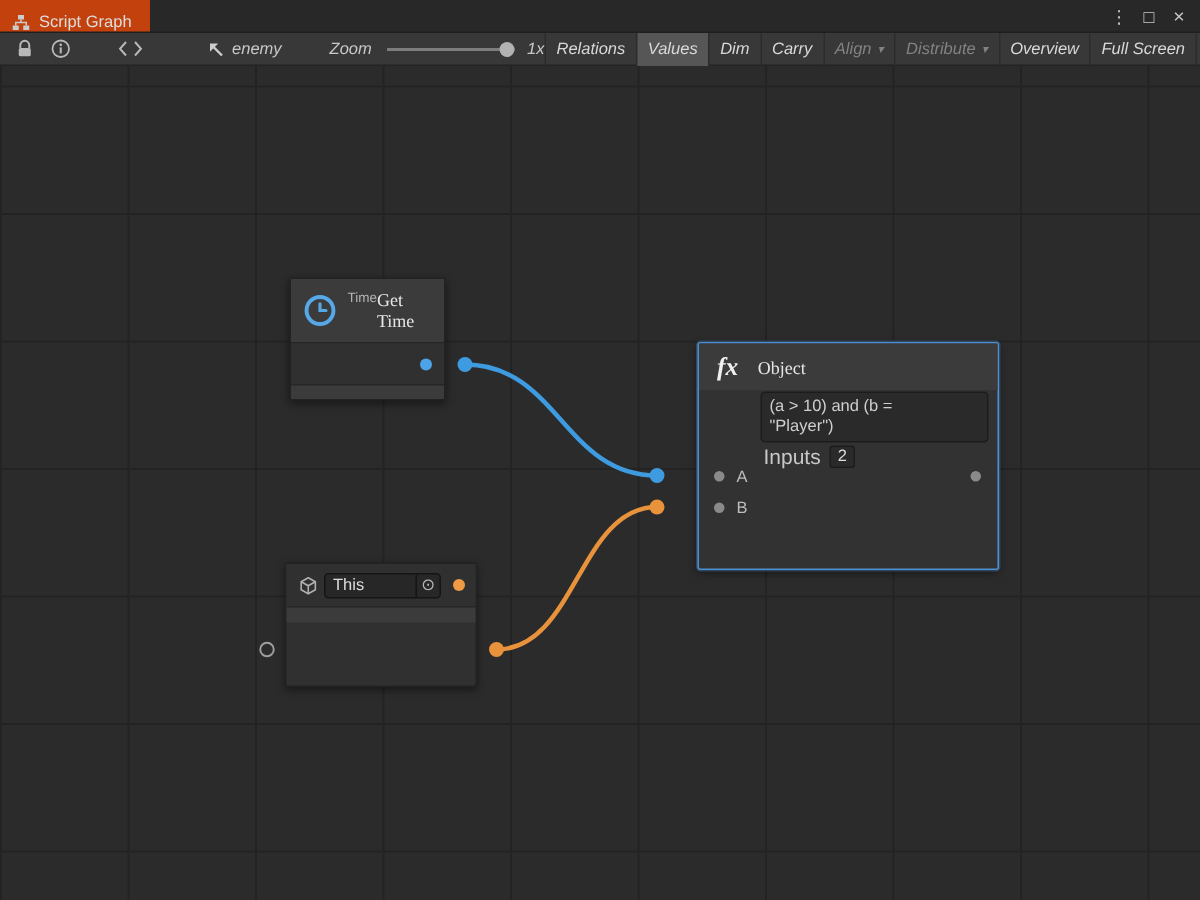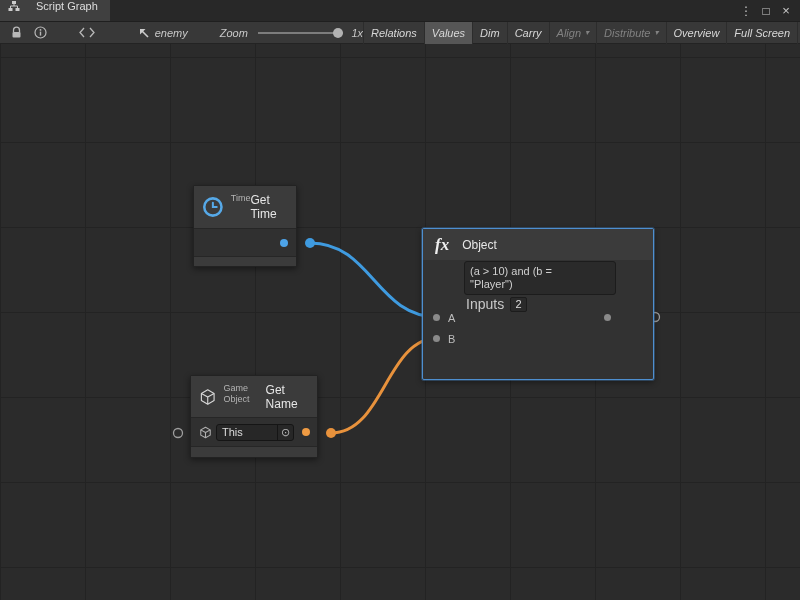--- a/index.html
+++ b/index.html
@@ -9,22 +9,22 @@
     font-family:"Liberation Sans", sans-serif; color:#d2d2d2;
     background:#383838; user-select:none;
   }
   
   .titlebar {
     position:absolute; top:0; left:0; width:800px; height:22px;
     background:#282828; display:flex; align-items:stretch;
     border-bottom:1px solid #1f1f1f;
   }
   .tab {
-    display:flex; align-items:flex-start; gap:16px; padding:0 12px 0 8px;
-    background:#404040; font-size:11px; color:#dedede;
+    display:flex; align-items:flex-end; gap:6px; padding:0 12px 0 8px;
+    background:#c2410c; font-size:11px; color:#dedede;
   }
   .titlebar-controls {
     margin-left:auto; display:flex; align-items:center; gap:4px; padding-right:6px;
   }
   .tb-ctl {
     width:16px; text-align:center; color:#c8c8c8; font-size:12px; line-height:20px; cursor:default;
   }
   
   .toolbar {
     position:absolute; top:22px; left:0; width:800px; height:22px;
@@ -65,36 +65,36 @@
   .node {
     position:absolute; background:#303030; border:1px solid #222222;
     border-radius:2px; box-shadow:0 2px 6px rgba(0,0,0,0.45);
   }
   .node-header {
     background:#3b3b3b; display:flex; align-items:center; gap:7px; padding:0 8px;
     border-bottom:1px solid #262626;
   }
   .node-titles { display:flex; flex-direction:row; justify-content:center; }
   .node-cat { font-size:9px; color:#b4b4b4; line-height:11px; }
-  .node-title { font-size:12px; color:#e6e6e6; line-height:14px; }
+  .node-title { font-size:12px; color:#e6e6e6; line-height:14px;font-family:Liberation Serif, serif; }
   .node-footer { background:#3b3b3b; border-top:1px solid #262626; }
   .port-dot { position:absolute; border-radius:50%; }
   .dot-8 { width:8px; height:8px; }
   .dot-7 { width:7px; height:7px; }
   .blue { background:#4da3e8; }
   .orange { background:#ef9b43; }
   .gray { background:#8a8a8a; }
   
   .node-gettime { left:193px; top:141px; width:104px; height:82px; }
   .node-gettime .node-header { height:43px; }
   .node-gettime .node-body { position:relative; height:27px; background:#303030; }
   .node-gettime .node-footer { height:10px; }
   
   .node-formula {
-    left:422px; top:184px; width:232px; height:152px;
+    left:465px; top:184px; width:201px; height:152px;
     border:1px solid #4e8fd0; box-shadow:0 0 0 1px rgba(78,143,208,0.35), 0 2px 6px rgba(0,0,0,0.45);
     background:#323232;
   }
   .node-formula .node-header { height:31px; border-bottom:none; background:#3b3b3b; }
   .fx-glyph {
     font-family:"Liberation Serif", serif; font-style:italic; font-weight:bold;
     font-size:17px; color:#f0f0f0; padding-left:4px;
   }
   .formula-expr {
     position:absolute; left:41px; top:32px; width:152px; height:34px;
@@ -256,30 +256,20 @@
         <div class="formula-count">2</div>
       </div>
       <div class="port-dot dot-7 gray" style="left:10px; top:85px;"></div>
       <span class="port-label" style="left:25px; top:83px;">A</span>
       <div class="port-dot dot-7 gray" style="left:10px; top:106px;"></div>
       <span class="port-label" style="left:25px; top:104px;">B</span>
       <div class="port-dot dot-7 gray" style="left:181px; top:85px;"></div>
     </div>
 
     <div class="node node-getname">
-      <div class="node-header">
-        <svg width="22" height="22" viewBox="0 0 22 22">
-          <path d="M11 2 L19 6.5 V15.5 L11 20 L3 15.5 V6.5 Z" fill="none" stroke="#d8d8d8" stroke-width="1.4" stroke-linejoin="round"></path>
-          <path d="M3 6.5 L11 11 L19 6.5 M11 11 V20" fill="none" stroke="#d8d8d8" stroke-width="1.4" stroke-linejoin="round"></path>
-        </svg>
-        <div class="node-titles">
-          <span class="node-cat">Game Object</span>
-          <span class="node-title">Get Name</span>
-        </div>
-      </div>
       <div class="node-body">
         <svg width="13" height="13" viewBox="0 0 22 22">
           <path d="M11 2 L19 6.5 V15.5 L11 20 L3 15.5 V6.5 Z" fill="none" stroke="#b0b0b0" stroke-width="1.8" stroke-linejoin="round"></path>
           <path d="M3 6.5 L11 11 L19 6.5 M11 11 V20" fill="none" stroke="#b0b0b0" stroke-width="1.8" stroke-linejoin="round"></path>
         </svg>
         <div class="obj-field">
           <span class="obj-field-text">This</span>
           <span class="obj-picker">⊙</span>
         </div>
         <div class="port-dot dot-8 orange" style="left:111px; top:10px;"></div>

